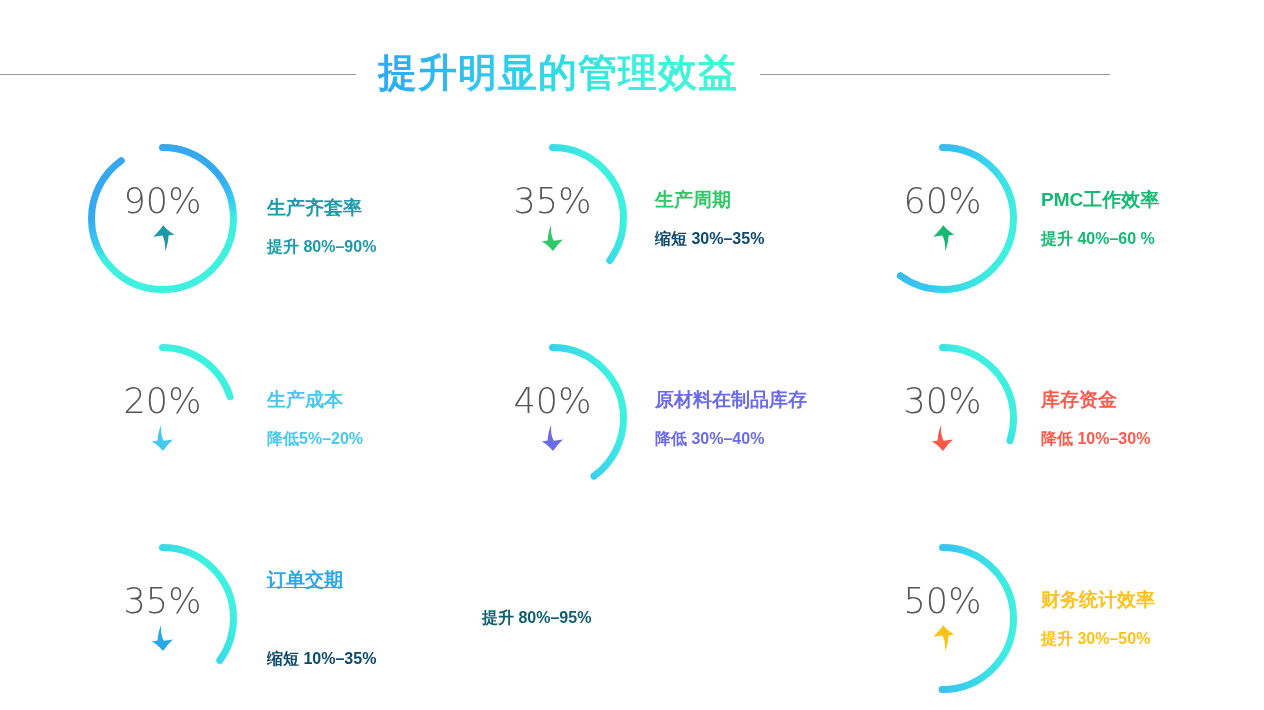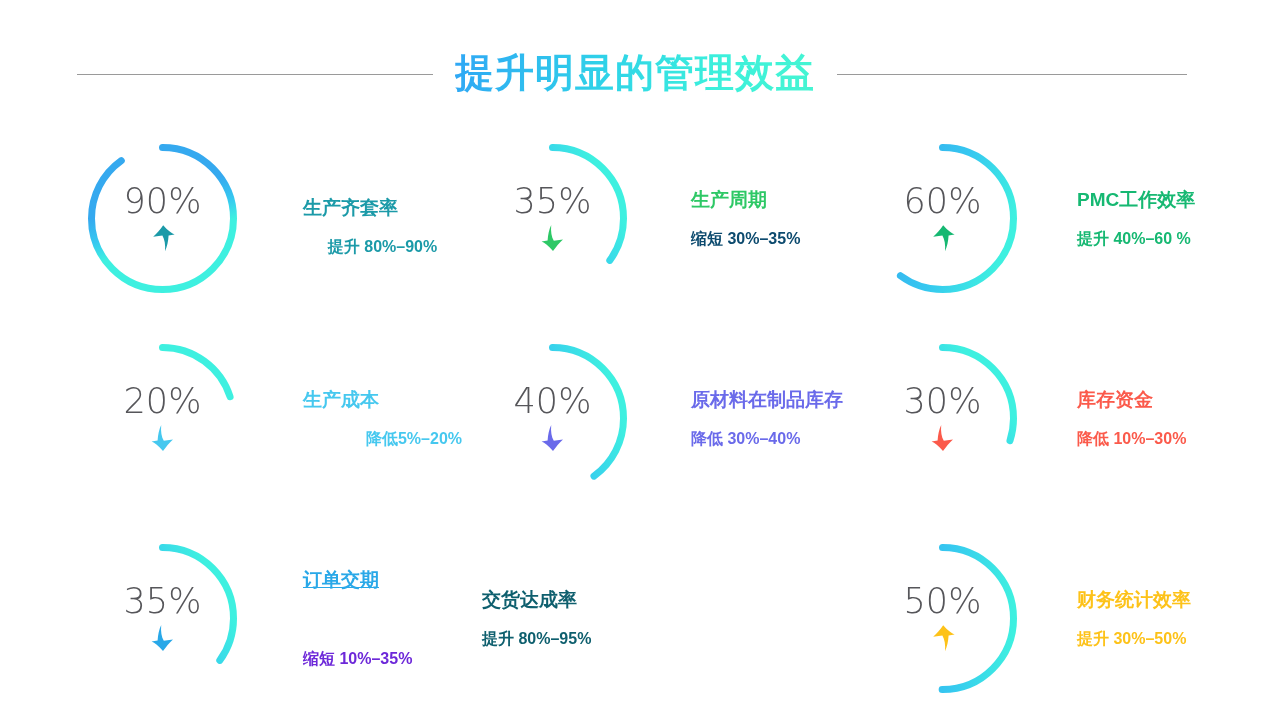--- a/index.html
+++ b/index.html
@@ -17,21 +17,20 @@
 
   
   .header {
     position: absolute;
     top: 38px;
     left: 0;
     width: 1264px;
     height: 72px;
     display: flex;
     align-items: center;
-    justify-content: center;
     gap: 22px;
   }
   .rule {
     height: 1px;
     background: #9a9a9a;
     flex: 0 0 auto;
   }
   .rule-left  { width: 356px; }
   .rule-right { width: 350px; }
 
@@ -60,21 +59,20 @@
     grid-template-rows: repeat(3, 200px);
     column-gap: 0px;
     row-gap: 0px;
   }
 
   .cell {
     position: relative;
     display: flex;
     flex-direction: row;
     align-items: center;
-    gap: 36px;
   }
 
   .gauge {
     position: relative;
     width: 165px;
     height: 165px;
     flex: 0 0 165px;
     margin-left: 8px;
   }
   .gauge svg { display: block; }
@@ -154,21 +152,21 @@
           <div class="pct">90%</div>
           <div class="arrow">
             <svg width="26" height="30" viewBox="0 0 26 30">
               <path d="M13.2,2.2 C17.6,7.4 21.6,10.2 24.6,11.6 L18.6,12.6 C18.2,18.6 17.2,23.4 15.0,28.2 C15.6,21.6 14.6,16.2 12.4,12.4 L3.2,13.8 C6.6,10.6 10.2,6.6 13.2,2.2 Z" fill="#1b9aa8"></path>
             </svg>
           </div>
         </div>
       </div>
       <div class="labels">
         <div class="metric-title" style="color: rgb(27, 154, 168); margin-top: 16px;">生产齐套率</div>
-        <div class="metric-sub" style="color: rgb(27, 154, 168); text-align: center;">提升 80%–90%</div>
+        <div class="metric-sub" style="color: rgb(27, 154, 168);">提升 80%–90%</div>
       </div>
     </div>
     <div class="cell">
       <div class="gauge">
         <svg width="165" height="165" viewBox="0 0 165 165">
           <defs>
             <linearGradient id="ringgrad1" x1="0.5" y1="0" x2="0.905" y2="0.794">
               <stop offset="0%" stop-color="#35a9ef"></stop>
               <stop offset="55%" stop-color="#36c8f0"></stop>
               <stop offset="100%" stop-color="#3ef0e0"></stop>
@@ -232,21 +230,21 @@
           <div class="pct">20%</div>
           <div class="arrow">
             <svg width="26" height="30" viewBox="0 0 26 30">
               <path d="M13.0,28.0 C8.6,22.8 4.6,20.0 1.6,18.6 L7.6,17.6 C8.0,11.6 9.0,6.8 11.2,2.0 C10.6,8.6 11.6,14.0 13.8,17.8 L23.0,16.4 C19.6,19.6 16.0,23.6 13.0,28.0 Z" fill="#46c8ef"></path>
             </svg>
           </div>
         </div>
       </div>
       <div class="labels">
         <div class="metric-title" style="color: rgb(70, 200, 239);">生产成本</div>
-        <div class="metric-sub" style="color: rgb(70, 200, 239); text-align: right;">降低5%–20%</div>
+        <div class="metric-sub" style="color: rgb(70, 200, 239);">降低5%–20%</div>
       </div>
     </div>
     <div class="cell">
       <div class="gauge">
         <svg width="165" height="165" viewBox="0 0 165 165">
           <defs>
             <linearGradient id="ringgrad4" x1="0.5" y1="0" x2="0.794" y2="0.905">
               <stop offset="0%" stop-color="#35a9ef"></stop>
               <stop offset="55%" stop-color="#36c8f0"></stop>
               <stop offset="100%" stop-color="#3ef0e0"></stop>
@@ -310,26 +308,25 @@
           <div class="pct">35%</div>
           <div class="arrow">
             <svg width="26" height="30" viewBox="0 0 26 30">
               <path d="M13.0,28.0 C8.6,22.8 4.6,20.0 1.6,18.6 L7.6,17.6 C8.0,11.6 9.0,6.8 11.2,2.0 C10.6,8.6 11.6,14.0 13.8,17.8 L23.0,16.4 C19.6,19.6 16.0,23.6 13.0,28.0 Z" fill="#29a8e8"></path>
             </svg>
           </div>
         </div>
       </div>
       <div class="labels">
         <div class="metric-title" style="color: rgb(41, 168, 232); text-decoration: underline;">订单交期</div>
-        <div class="metric-sub" style="color: #6d28d9; margin-top: 40px;">缩短 10%–35%</div>
-      </div>
-    </div>
-    <div class="cell">
-      <div class="labels">
-        <div class="metric-title" style="color: rgb(14, 95, 110);">交货达成率</div>
+        <div class="metric-sub" style="color: #0c4a6e; margin-top: 40px;">缩短 10%–35%</div>
+      </div>
+    </div>
+    <div class="cell">
+      <div class="labels">
         <div class="metric-sub" style="color: rgb(14, 95, 110);">提升 80%–95%</div>
       </div>
     </div>
     <div class="cell">
       <div class="gauge">
         <svg width="165" height="165" viewBox="0 0 165 165">
           <defs>
             <linearGradient id="ringgrad8" x1="0.5" y1="0" x2="0.500" y2="1.000">
               <stop offset="0%" stop-color="#35a9ef"></stop>
               <stop offset="55%" stop-color="#36c8f0"></stop>

